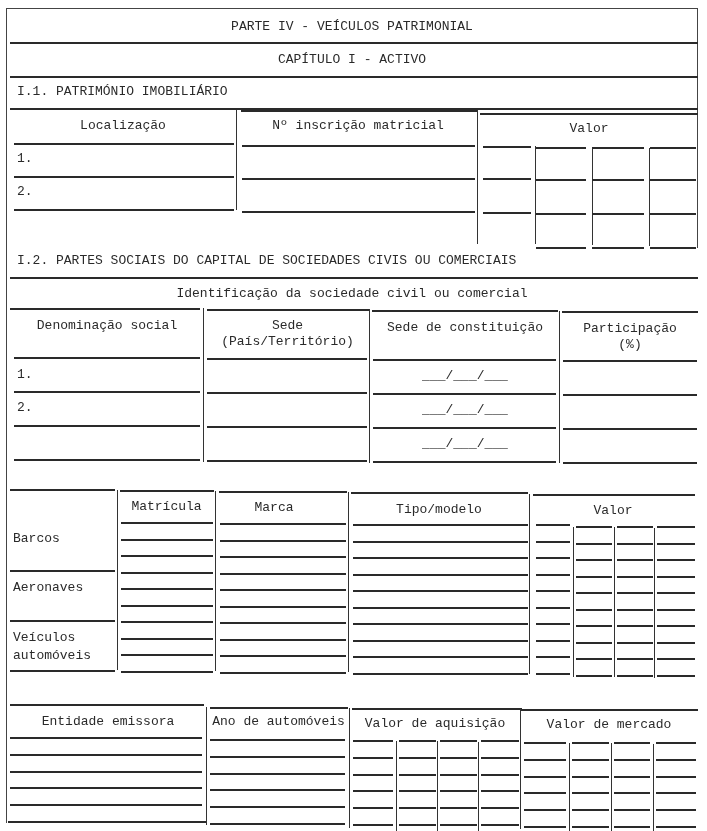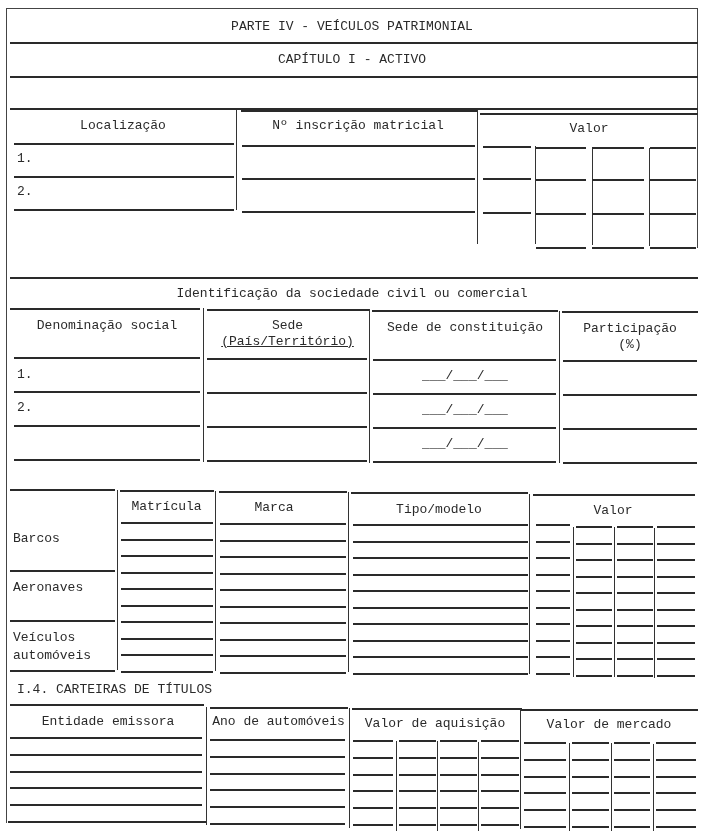--- a/index.html
+++ b/index.html
@@ -21,20 +21,21 @@
 <div class="page">
   <div class="frame-top"></div>
   <div class="frame-left"></div>
   <div class="frame-right"></div>
 
   <div class="txt center" style="left:6px;top:19px;width:692px;">PARTE IV - VEÍCULOS PATRIMONIAL</div>
   <div class="hline" style="left:10px;top:42px;width:688px;"></div>
   <div class="txt center" style="left:6px;top:52px;width:692px;">CAPÍTULO I - ACTIVO</div>
   <div class="hline" style="left:10px;top:76px;width:688px;"></div>
 
+  <div class="txt" style="left:17px;top:84px;">I.1. PATRIMÓNIO IMOBILIÁRIO</div>
   <div class="hline" style="left:10px;top:108px;width:688px;"></div>
 
   <div id="s11">
       <div class="vline" style="left: 236px; top: 110px; height: 100px;"></div>
       <div class="vline" style="left: 477px; top: 110px; height: 102px;"></div>
       <div class="hline" style="left: 241px; top: 110px; width: 236px;"></div>
       <div class="hline" style="left: 480px; top: 113px; width: 218px;"></div>
       <div class="txt center" style="left: 10px; top: 118px; width: 226px;">Localização</div>
       <div class="txt center" style="left: 240px; top: 118px; width: 236px;">Nº inscrição matricial</div>
       <div class="txt center" style="left: 480px; top: 121px; width: 218px;">Valor</div>
@@ -78,34 +79,35 @@
       <div class="hline" style="left: 650px; top: 147px; width: 46px;"></div>
       <div class="hline" style="left: 650px; top: 179px; width: 46px;"></div>
       <div class="hline" style="left: 650px; top: 213px; width: 46px;"></div>
       <div class="hline" style="left: 650px; top: 247px; width: 46px;"></div>
       <div class="field" style="left: 650px; top: 148px; width: 46px; height: 30px;"></div>
       <div class="field" style="left: 650px; top: 181px; width: 46px; height: 30px;"></div>
       <div class="field" style="left: 650px; top: 214px; width: 46px; height: 30px;"></div>
       <div class="vline" style="left: 477px; top: 110px; height: 134px;"></div>
     </div>
 
+  <div class="txt" style="left:17px;top:253px;">I.2. PARTES SOCIAIS DO CAPITAL DE SOCIEDADES CIVIS OU COMERCIAIS</div>
   <div class="hline" style="left:10px;top:277px;width:688px;"></div>
   <div class="txt center" style="left:6px;top:286px;width:692px;">Identificação da sociedade civil ou comercial</div>
 
   <div id="s12">
       <div class="hline" style="left: 10px; top: 308px; width: 190px;"></div>
       <div class="hline" style="left: 207px; top: 309px; width: 163px;"></div>
       <div class="hline" style="left: 372px; top: 310px; width: 186px;"></div>
       <div class="hline" style="left: 562px; top: 311px; width: 136px;"></div>
       <div class="vline" style="left: 203px; top: 308px; height: 154px;"></div>
       <div class="vline" style="left: 369px; top: 309px; height: 154px;"></div>
       <div class="vline" style="left: 559px; top: 311px; height: 152px;"></div>
       <div class="txt center" style="left: 12px; top: 318px; width: 190px;">Denominação social</div>
       <div class="txt center" style="left: 206px; top: 318px; width: 163px;">Sede</div>
-      <div class="txt center" style="left: 206px; top: 334px; width: 163px; text-decoration: underline;">(País/Território)</div>
+      <div class="txt center" style="left: 206px; top: 334px; width: 163px;">(País/Território)</div>
       <div class="txt center" style="left: 372px; top: 320px; width: 186px;">Sede de constituição</div>
       <div class="txt center" style="left: 562px; top: 321px; width: 136px;">Participação</div>
       <div class="txt center" style="left: 562px; top: 337px; width: 136px;">(%)</div>
       <div class="hline" style="left: 14px; top: 357px; width: 186px;"></div>
       <div class="hline" style="left: 207px; top: 358px; width: 160px;"></div>
       <div class="hline" style="left: 373px; top: 359px; width: 183px;"></div>
       <div class="hline" style="left: 563px; top: 360px; width: 134px;"></div>
       <div class="hline" style="left: 14px; top: 391px; width: 186px;"></div>
       <div class="hline" style="left: 207px; top: 392px; width: 160px;"></div>
       <div class="hline" style="left: 373px; top: 393px; width: 183px;"></div>
@@ -287,21 +289,20 @@
       <div class="field" style="left: 657px; top: 544.5px; width: 38px; height: 15px;"></div>
       <div class="field" style="left: 657px; top: 561px; width: 38px; height: 15px;"></div>
       <div class="field" style="left: 657px; top: 577.5px; width: 38px; height: 15px;"></div>
       <div class="field" style="left: 657px; top: 594px; width: 38px; height: 15px;"></div>
       <div class="field" style="left: 657px; top: 610.5px; width: 38px; height: 15px;"></div>
       <div class="field" style="left: 657px; top: 627px; width: 38px; height: 15px;"></div>
       <div class="field" style="left: 657px; top: 643.5px; width: 38px; height: 15px;"></div>
       <div class="field" style="left: 657px; top: 660px; width: 38px; height: 15px;"></div>
     </div>
 
-  <div class="txt" style="left:17px;top:682px;">I.4. CARTEIRAS DE TÍTULOS</div>
 
   <div id="s14">
       <div class="hline" style="left: 10px; top: 704px; width: 194px;"></div>
       <div class="hline" style="left: 210px; top: 707px; width: 138px;"></div>
       <div class="hline" style="left: 352px; top: 708px; width: 170px;"></div>
       <div class="hline" style="left: 520px; top: 709px; width: 178px;"></div>
       <div class="vline" style="left: 206px; top: 707px; height: 118px;"></div>
       <div class="vline" style="left: 349px; top: 708px; height: 120px;"></div>
       <div class="vline" style="left: 520px; top: 709px; height: 120px;"></div>
       <div class="txt center" style="left: 10px; top: 714px; width: 196px;">Entidade emissora</div>

